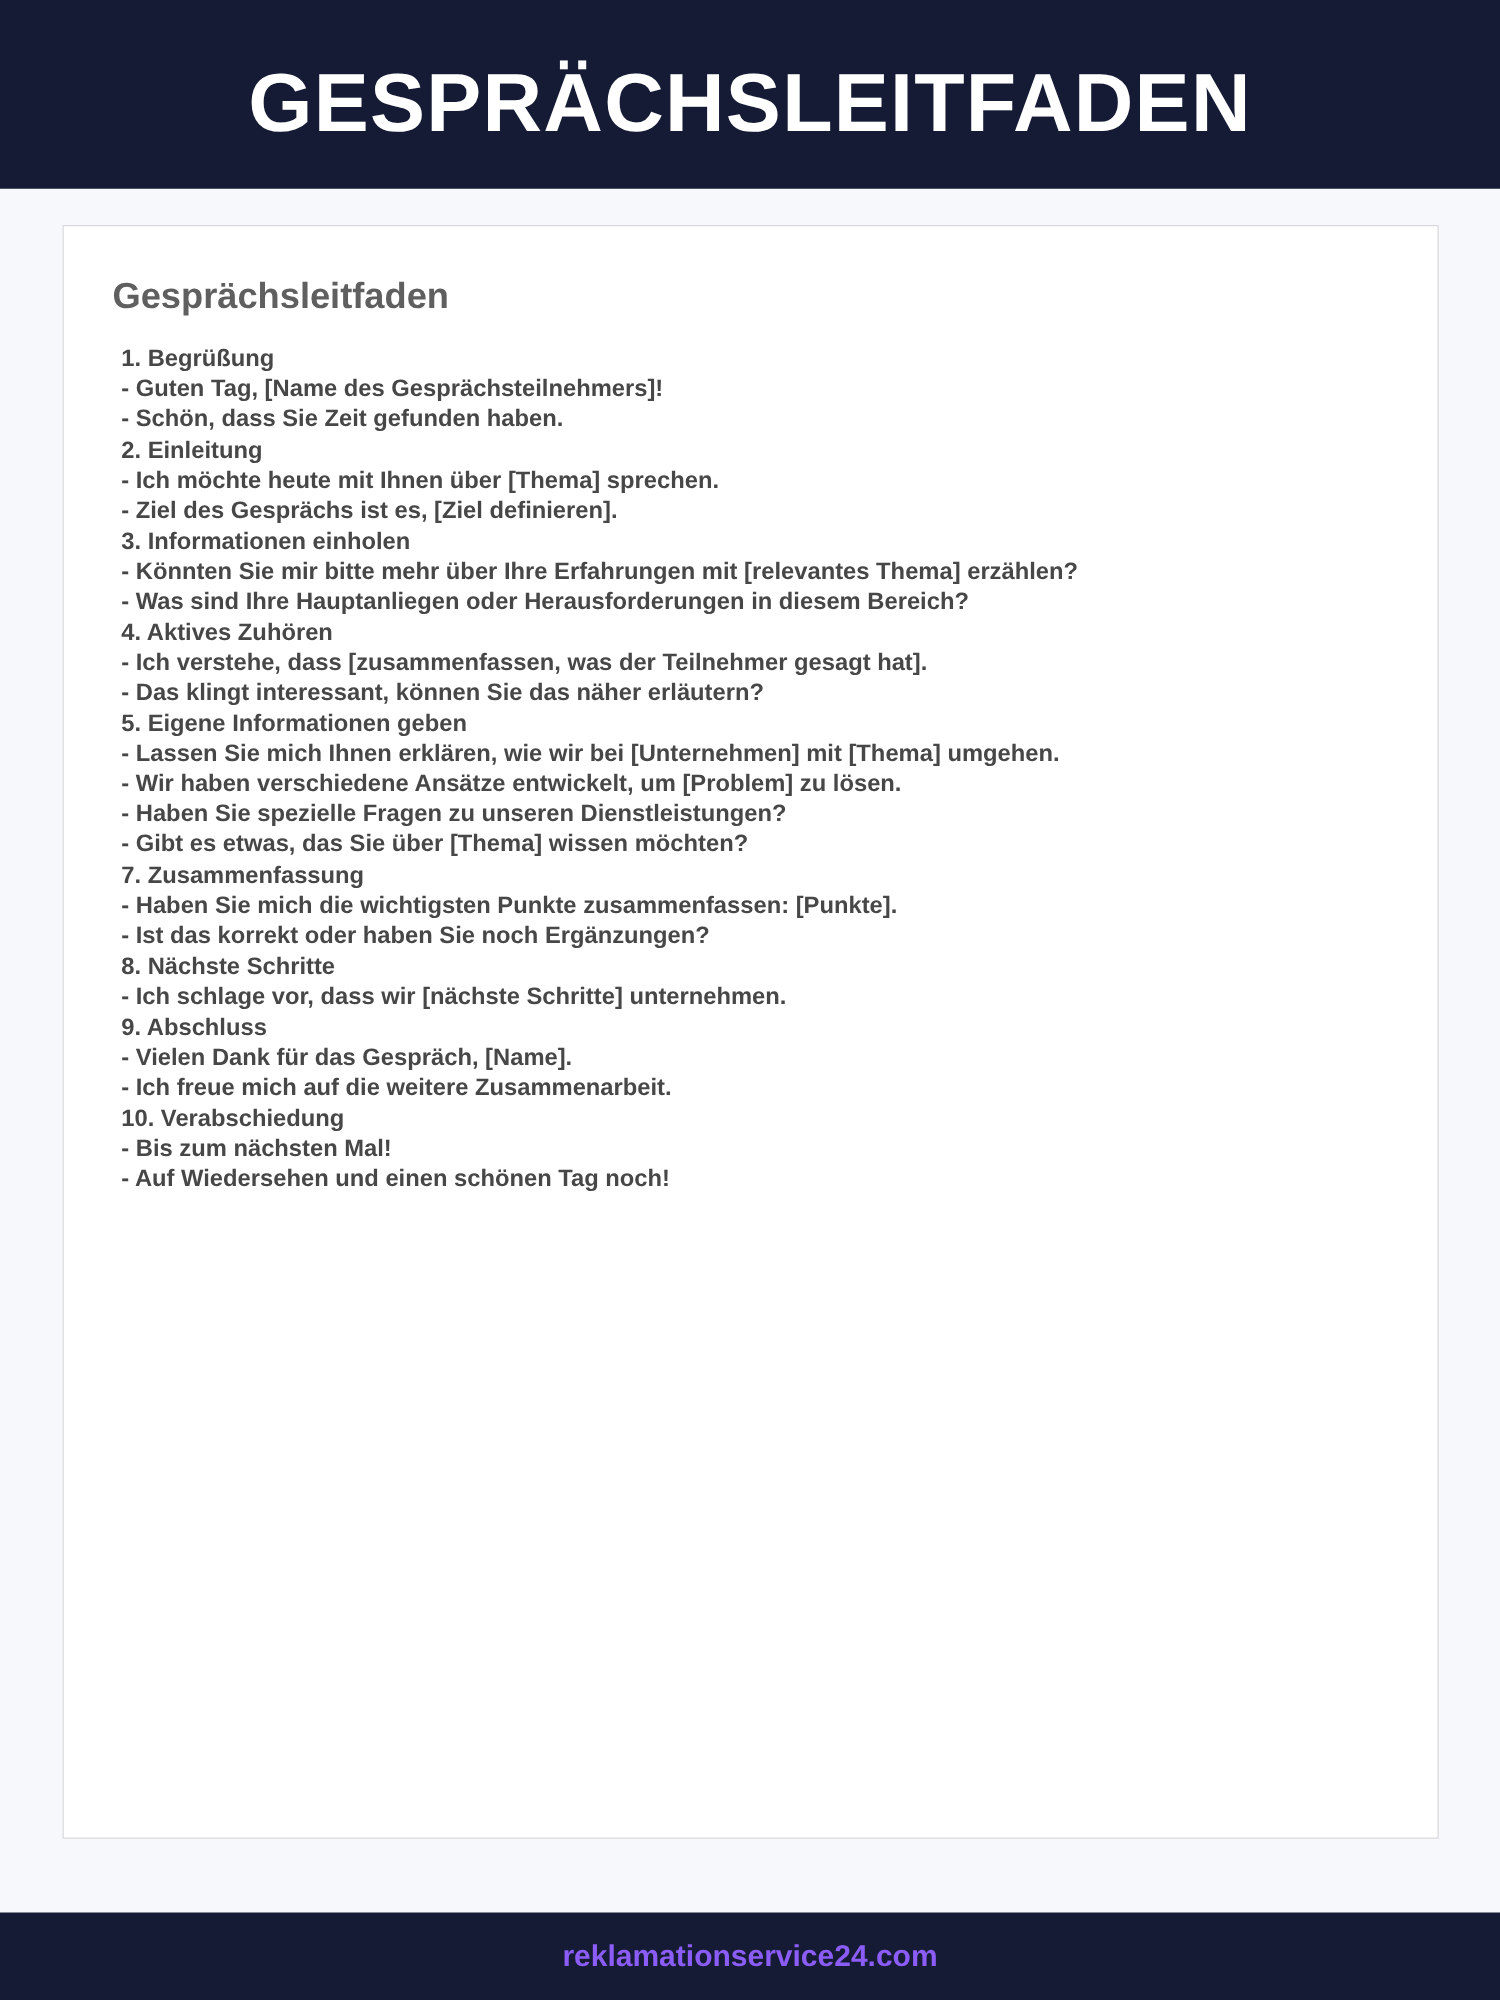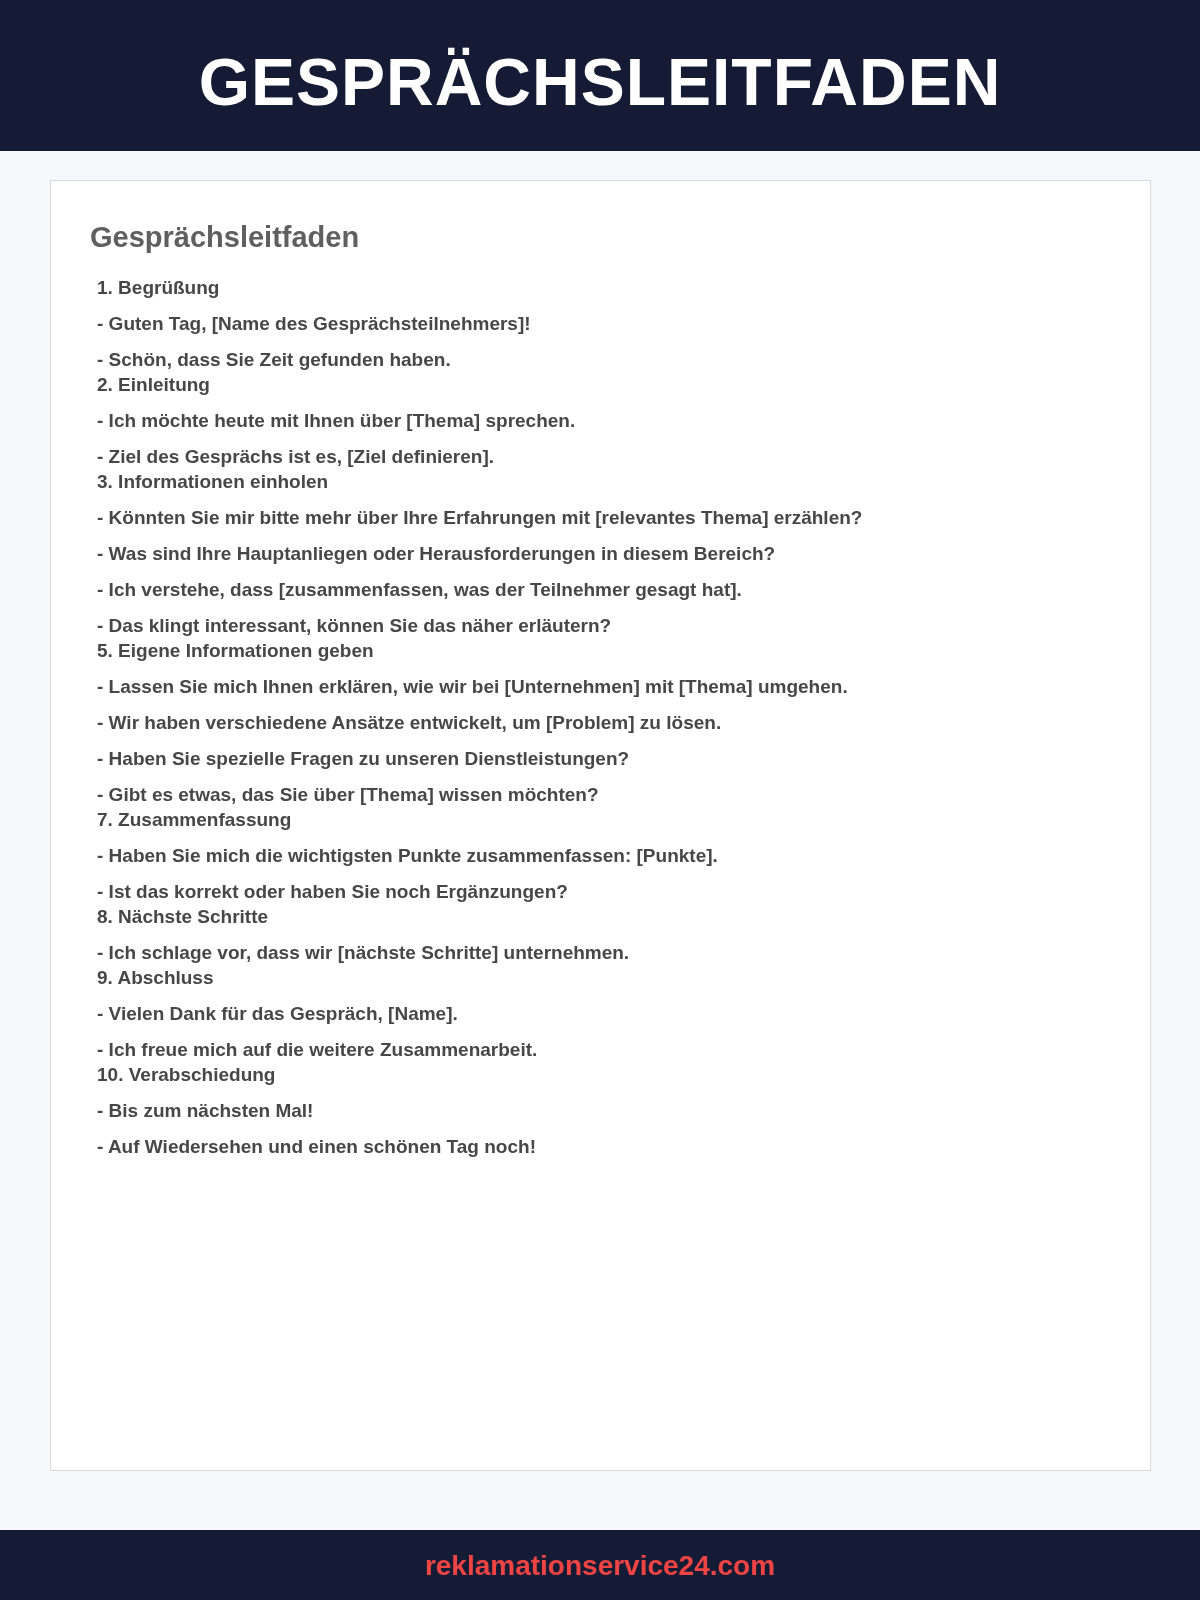--- a/index.html
+++ b/index.html
@@ -56,38 +56,37 @@
       height: 24px;
     }
     .section-heading {
       line-height: 25px;
       height: 25px;
       padding-left: 7px;
     }
     .section-line {
       line-height: 24px;
       height: 24px;
-      margin-top: 12px;
       padding-left: 7px;
     }
     .footer {
       position: absolute;
       left: 0;
       top: 1530px;
       width: 1200px;
       height: 70px;
       background: #161b35;
       display: flex;
       align-items: center;
       justify-content: center;
     }
     .footer-text {
-      color: #ef4444;
+      color: #8b5cf6;
       font-weight: bold;
-      font-size: 28px;
+      font-size: 24px;
       line-height: 1;
       margin-top: 2px;
     }
   </style>
 </head>
 <body>
 
 <header class="header">
   <h1 class="header-title">GESPRÄCHSLEITFADEN</h1>
 </header>
@@ -108,20 +107,21 @@
       <div class="section-line">- Ziel des Gesprächs ist es, [Ziel definieren].</div>
     </div>
 
     <div>
       <div class="section-heading">3. Informationen einholen</div>
       <div class="section-line">- Könnten Sie mir bitte mehr über Ihre Erfahrungen mit [relevantes Thema] erzählen?</div>
       <div class="section-line">- Was sind Ihre Hauptanliegen oder Herausforderungen in diesem Bereich?</div>
     </div>
 
     <div>
+      <div class="section-heading">4. Aktives Zuhören</div>
       <div class="section-line">- Ich verstehe, dass [zusammenfassen, was der Teilnehmer gesagt hat].</div>
       <div class="section-line">- Das klingt interessant, können Sie das näher erläutern?</div>
     </div>
 
     <div>
       <div class="section-heading">5. Eigene Informationen geben</div>
       <div class="section-line">- Lassen Sie mich Ihnen erklären, wie wir bei [Unternehmen] mit [Thema] umgehen.</div>
       <div class="section-line">- Wir haben verschiedene Ansätze entwickelt, um [Problem] zu lösen.</div>
     </div>
 

